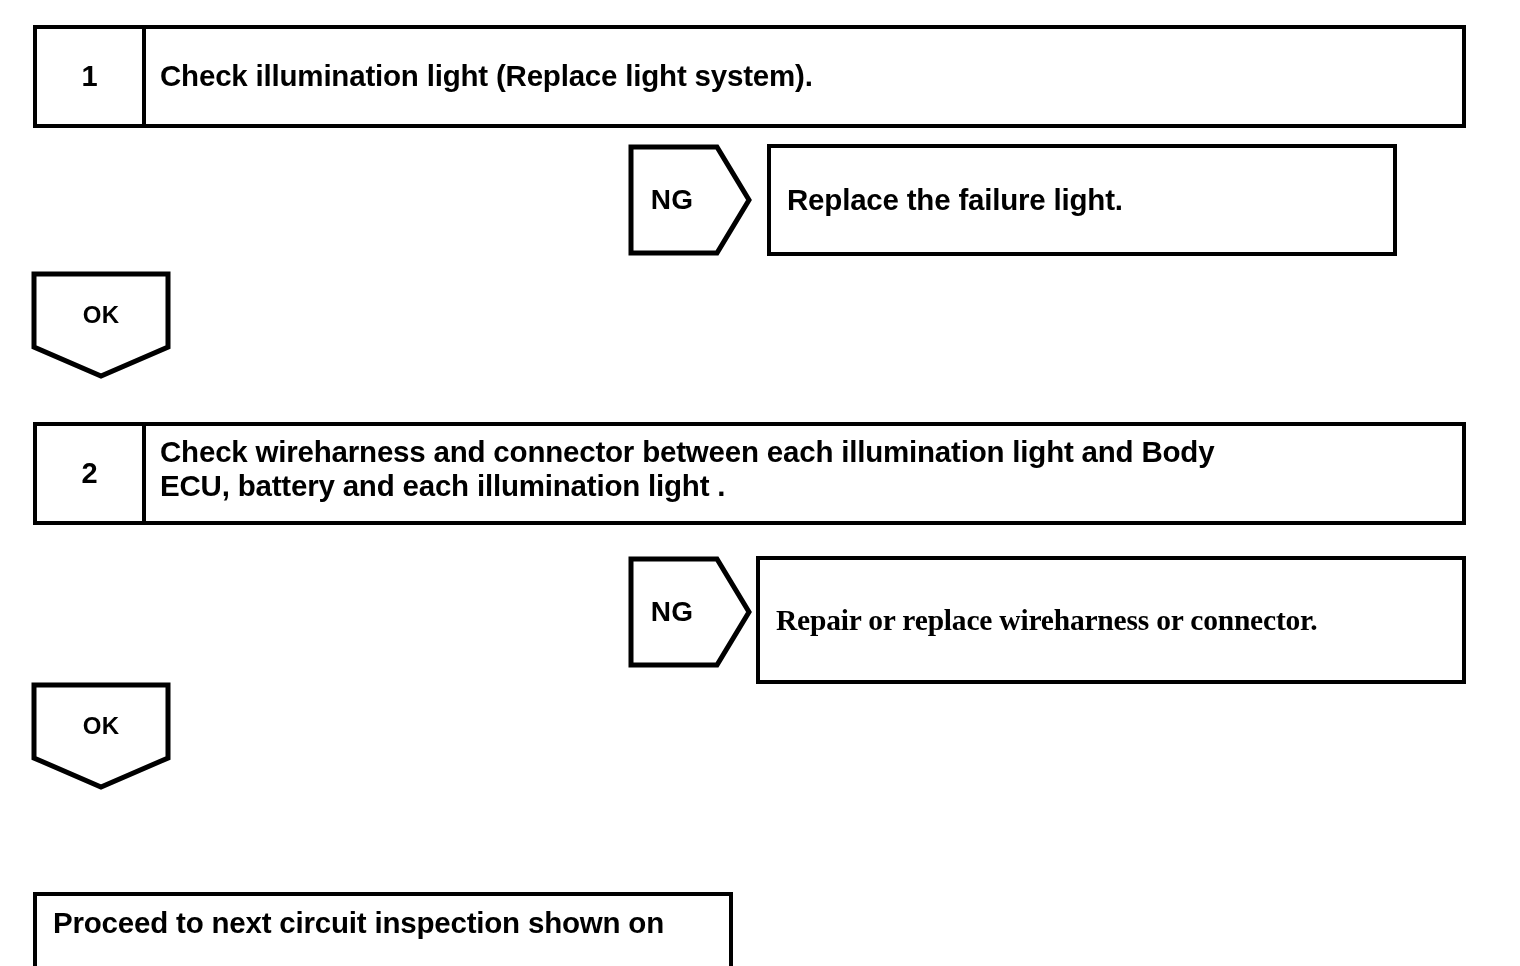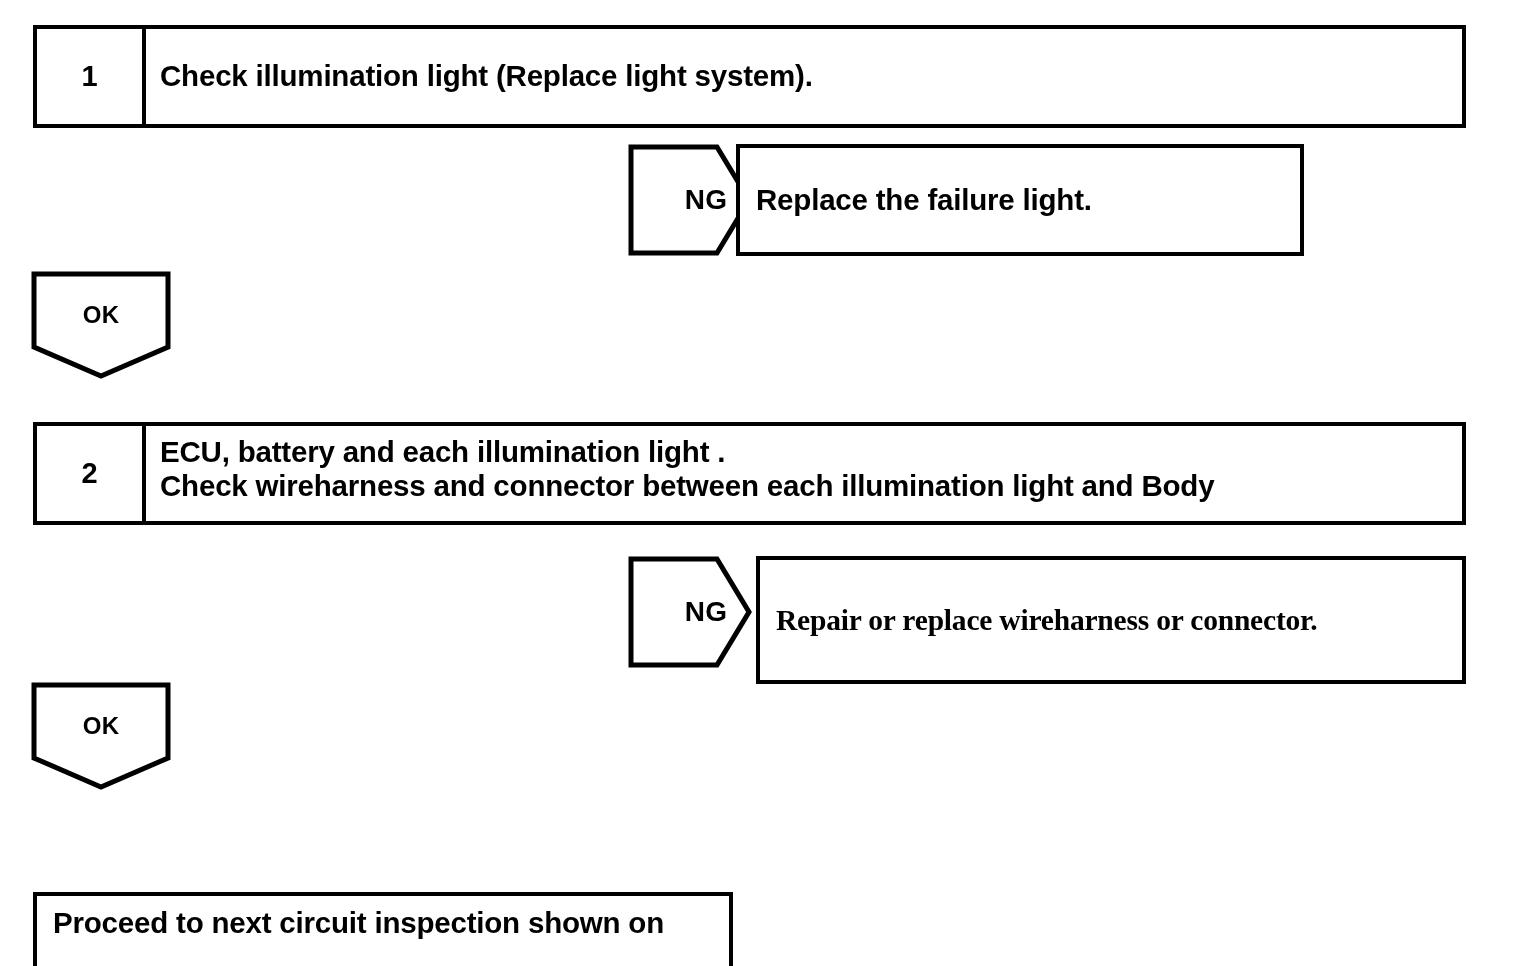--- a/index.html
+++ b/index.html
@@ -89,21 +89,20 @@
     left: 0;
     top: 0;
     width: 88px;
     height: 100%;
     display: flex;
     align-items: center;
     justify-content: center;
     font-size: 28px;
     font-weight: bold;
     letter-spacing: 0.3px;
-    margin-left: 34px;
   }
 
   
   .ok-arrow {
     position: absolute;
   }
   .ok-arrow svg {
     display: block;
   }
   .ok-arrow .ok-label {
@@ -130,37 +129,37 @@
     <div class="step-text">Check illumination light (Replace light system).</div>
   </div>
 
   <div class="ng-arrow" style="left:628px; top:144px; width:124px; height:112px;">
     <svg width="124" height="112" viewBox="0 0 124 112" aria-hidden="true">
       <polygon points="3,3 89,3 121,56 89,109 3,109" fill="#ffffff" stroke="#000000" stroke-width="5" stroke-linejoin="miter"></polygon>
     </svg>
     <div class="ng-label">NG</div>
   </div>
 
-  <div class="result-box" style="left:736px; top:144px; width:568px; height:112px;">
+  <div class="result-box" style="left:767px; top:144px; width:630px; height:112px;">
     <span>Replace the failure light.</span>
   </div>
 
   <div class="ok-arrow" style="left:31px; top:271px; width:140px; height:108px;">
     <svg width="140" height="108" viewBox="0 0 140 108" aria-hidden="true">
       <polygon points="3,3 137,3 137,76 70,105 3,76" fill="#ffffff" stroke="#000000" stroke-width="5" stroke-linejoin="miter"></polygon>
     </svg>
     <div class="ok-label">OK</div>
   </div>
 
   <div class="step-box" style="left:33px; top:422px; width:1433px; height:103px;">
     <div class="step-num">2</div>
     <div class="step-text two-line">
       <span>
+        <span style="display: block;">Check wireharness and connector between each illumination light and Body</span>
         <span style="display: block;">ECU, battery and each illumination light .</span>
-        <span style="display: block;">Check wireharness and connector between each illumination light and Body</span>
       </span>
     </div>
   </div>
 
   <div class="ng-arrow" style="left:628px; top:556px; width:124px; height:112px;">
     <svg width="124" height="112" viewBox="0 0 124 112" aria-hidden="true">
       <polygon points="3,3 89,3 121,56 89,109 3,109" fill="#ffffff" stroke="#000000" stroke-width="5" stroke-linejoin="miter"></polygon>
     </svg>
     <div class="ng-label">NG</div>
   </div>

